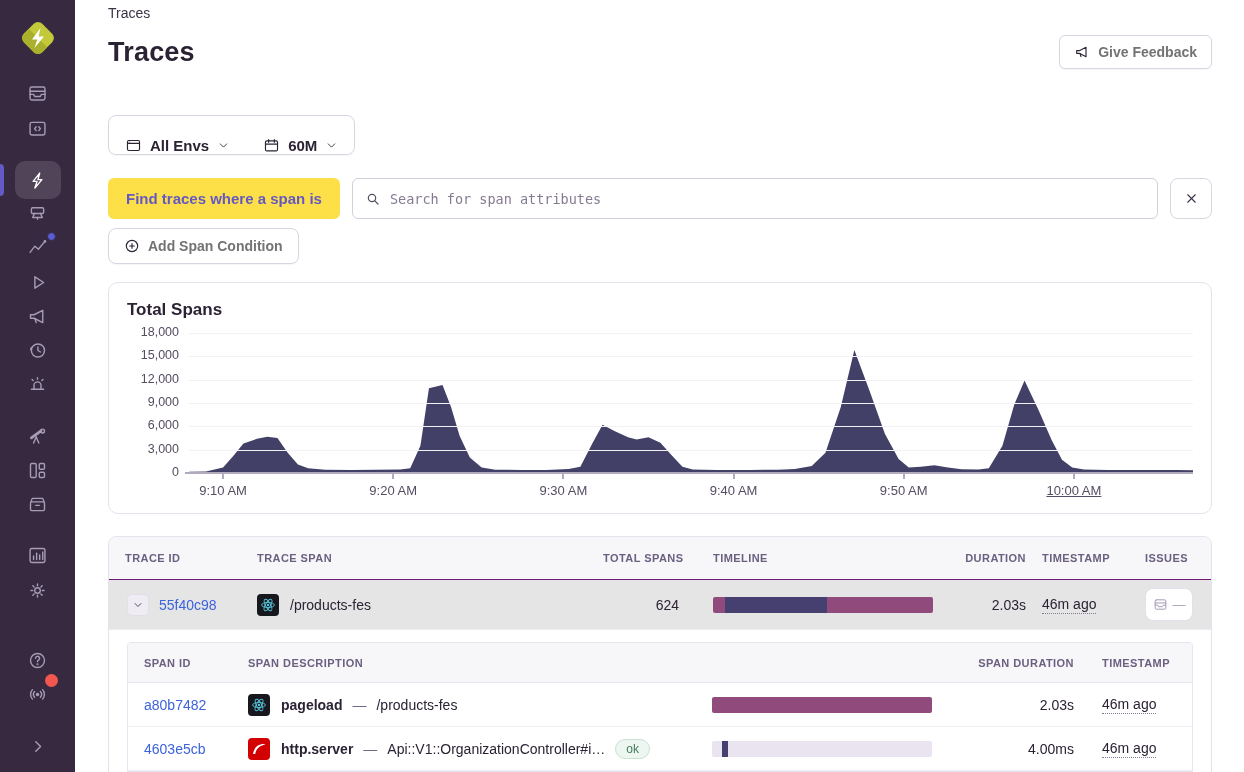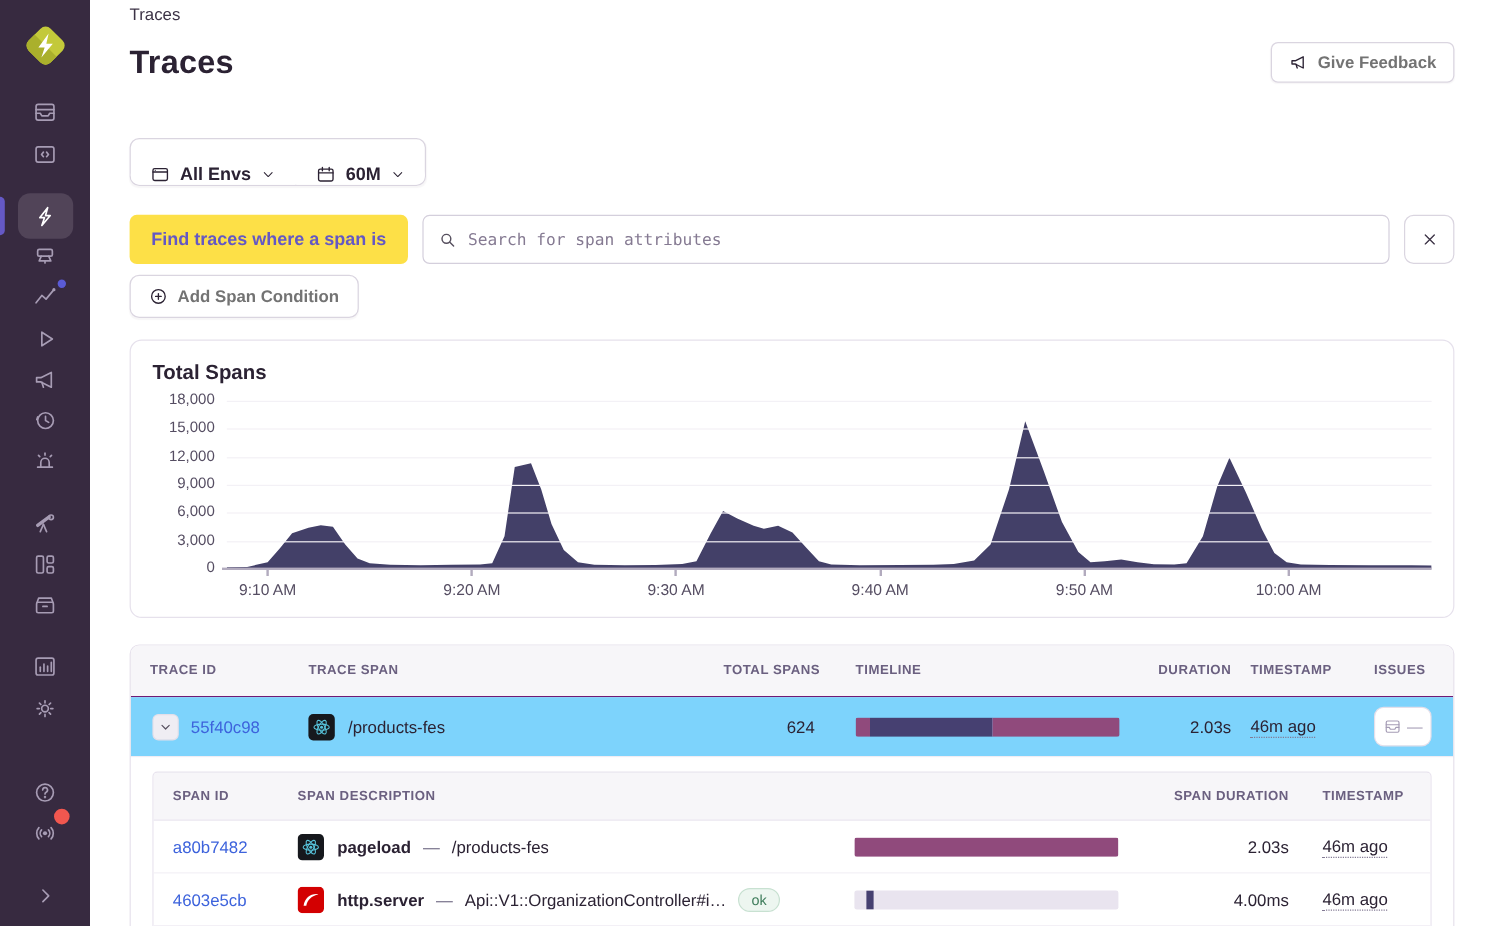--- a/index.html
+++ b/index.html
@@ -74,21 +74,21 @@
   .xtick  { position:absolute; top:141px; width:2px; height:5px; background:#b2abbe; transform:translateX(-1px); }
   .xlabel { position:absolute; top:150px; transform:translateX(-50%); font-size:13px; color:#554d62; white-space:nowrap; }
 
   
   .traces-table { margin-top:22px; border:1px solid #e6e1ec; border-radius:8px 8px 0 0; overflow:hidden; background:#fff; }
   .t-head, .t-row { display:grid; grid-template-columns:148px 1fr 110px 220px 95px 117px 66px; align-items:center; }
   .t-head { background:#f7f6f9; height:43px; border-bottom:1px solid #701a75; }
   .th { font-size:11px; font-weight:700; letter-spacing:.04em; color:#6b6080; padding-left:16px; white-space:nowrap; }
   .th.right { text-align:right; padding-left:0; padding-right:34px; }
   .th.no-pad { padding-left:0; }
-  .t-row { height:50px; background:#7dd3fc; border-bottom:1px solid #f0edf4; }
+  .t-row { height:50px; background:#e5e5e5; border-bottom:1px solid #f0edf4; }
   .cell { padding-left:16px; font-size:14px; display:flex; align-items:center; }
   .cell.right { justify-content:flex-end; padding-left:0; padding-right:2px; }
   .cell.no-pad { padding-left:0; }
   .expand-btn { width:22px; height:22px; background:#efedf3; border:1px solid #e3dfe9; border-radius:5px;
     display:flex; align-items:center; justify-content:center; margin:0 10px 0 2px; cursor:pointer; flex:none; }
   .expand-btn svg { width:12px; height:12px; stroke:#57505f; stroke-width:2; fill:none; stroke-linecap:round; stroke-linejoin:round; }
   .id-link { color:#3d63dc; cursor:pointer; text-decoration:none; }
   .plat-icon { width:22px; height:22px; border-radius:4px; display:flex; align-items:center; justify-content:center; flex:none; margin-right:11px; }
   .plat-react { background:#16181d; }
   .plat-rails { background:#d30001; }
@@ -340,21 +340,21 @@
           <div class="xlabel" style="left: 3.38983%;">9:10 AM</div>
           <div class="xtick" style="left: 20.339%;"></div>
           <div class="xlabel" style="left: 20.339%;">9:20 AM</div>
           <div class="xtick" style="left: 37.2881%;"></div>
           <div class="xlabel" style="left: 37.2881%;">9:30 AM</div>
           <div class="xtick" style="left: 54.2373%;"></div>
           <div class="xlabel" style="left: 54.2373%;">9:40 AM</div>
           <div class="xtick" style="left: 71.1864%;"></div>
           <div class="xlabel" style="left: 71.1864%;">9:50 AM</div>
           <div class="xtick" style="left: 88.1356%;"></div>
-          <div class="xlabel" style="left: 88.1356%;">10:00 AM</div>
+          <div class="xlabel" style="left: 88.1356%; text-decoration: underline;">10:00 AM</div>
         </div>
     </div>
 
     
     <div class="traces-table">
       <div class="t-head">
         <div class="th">TRACE ID</div>
         <div class="th no-pad">TRACE SPAN</div>
         <div class="th right">TOTAL SPANS</div>
         <div class="th no-pad">TIMELINE</div>

